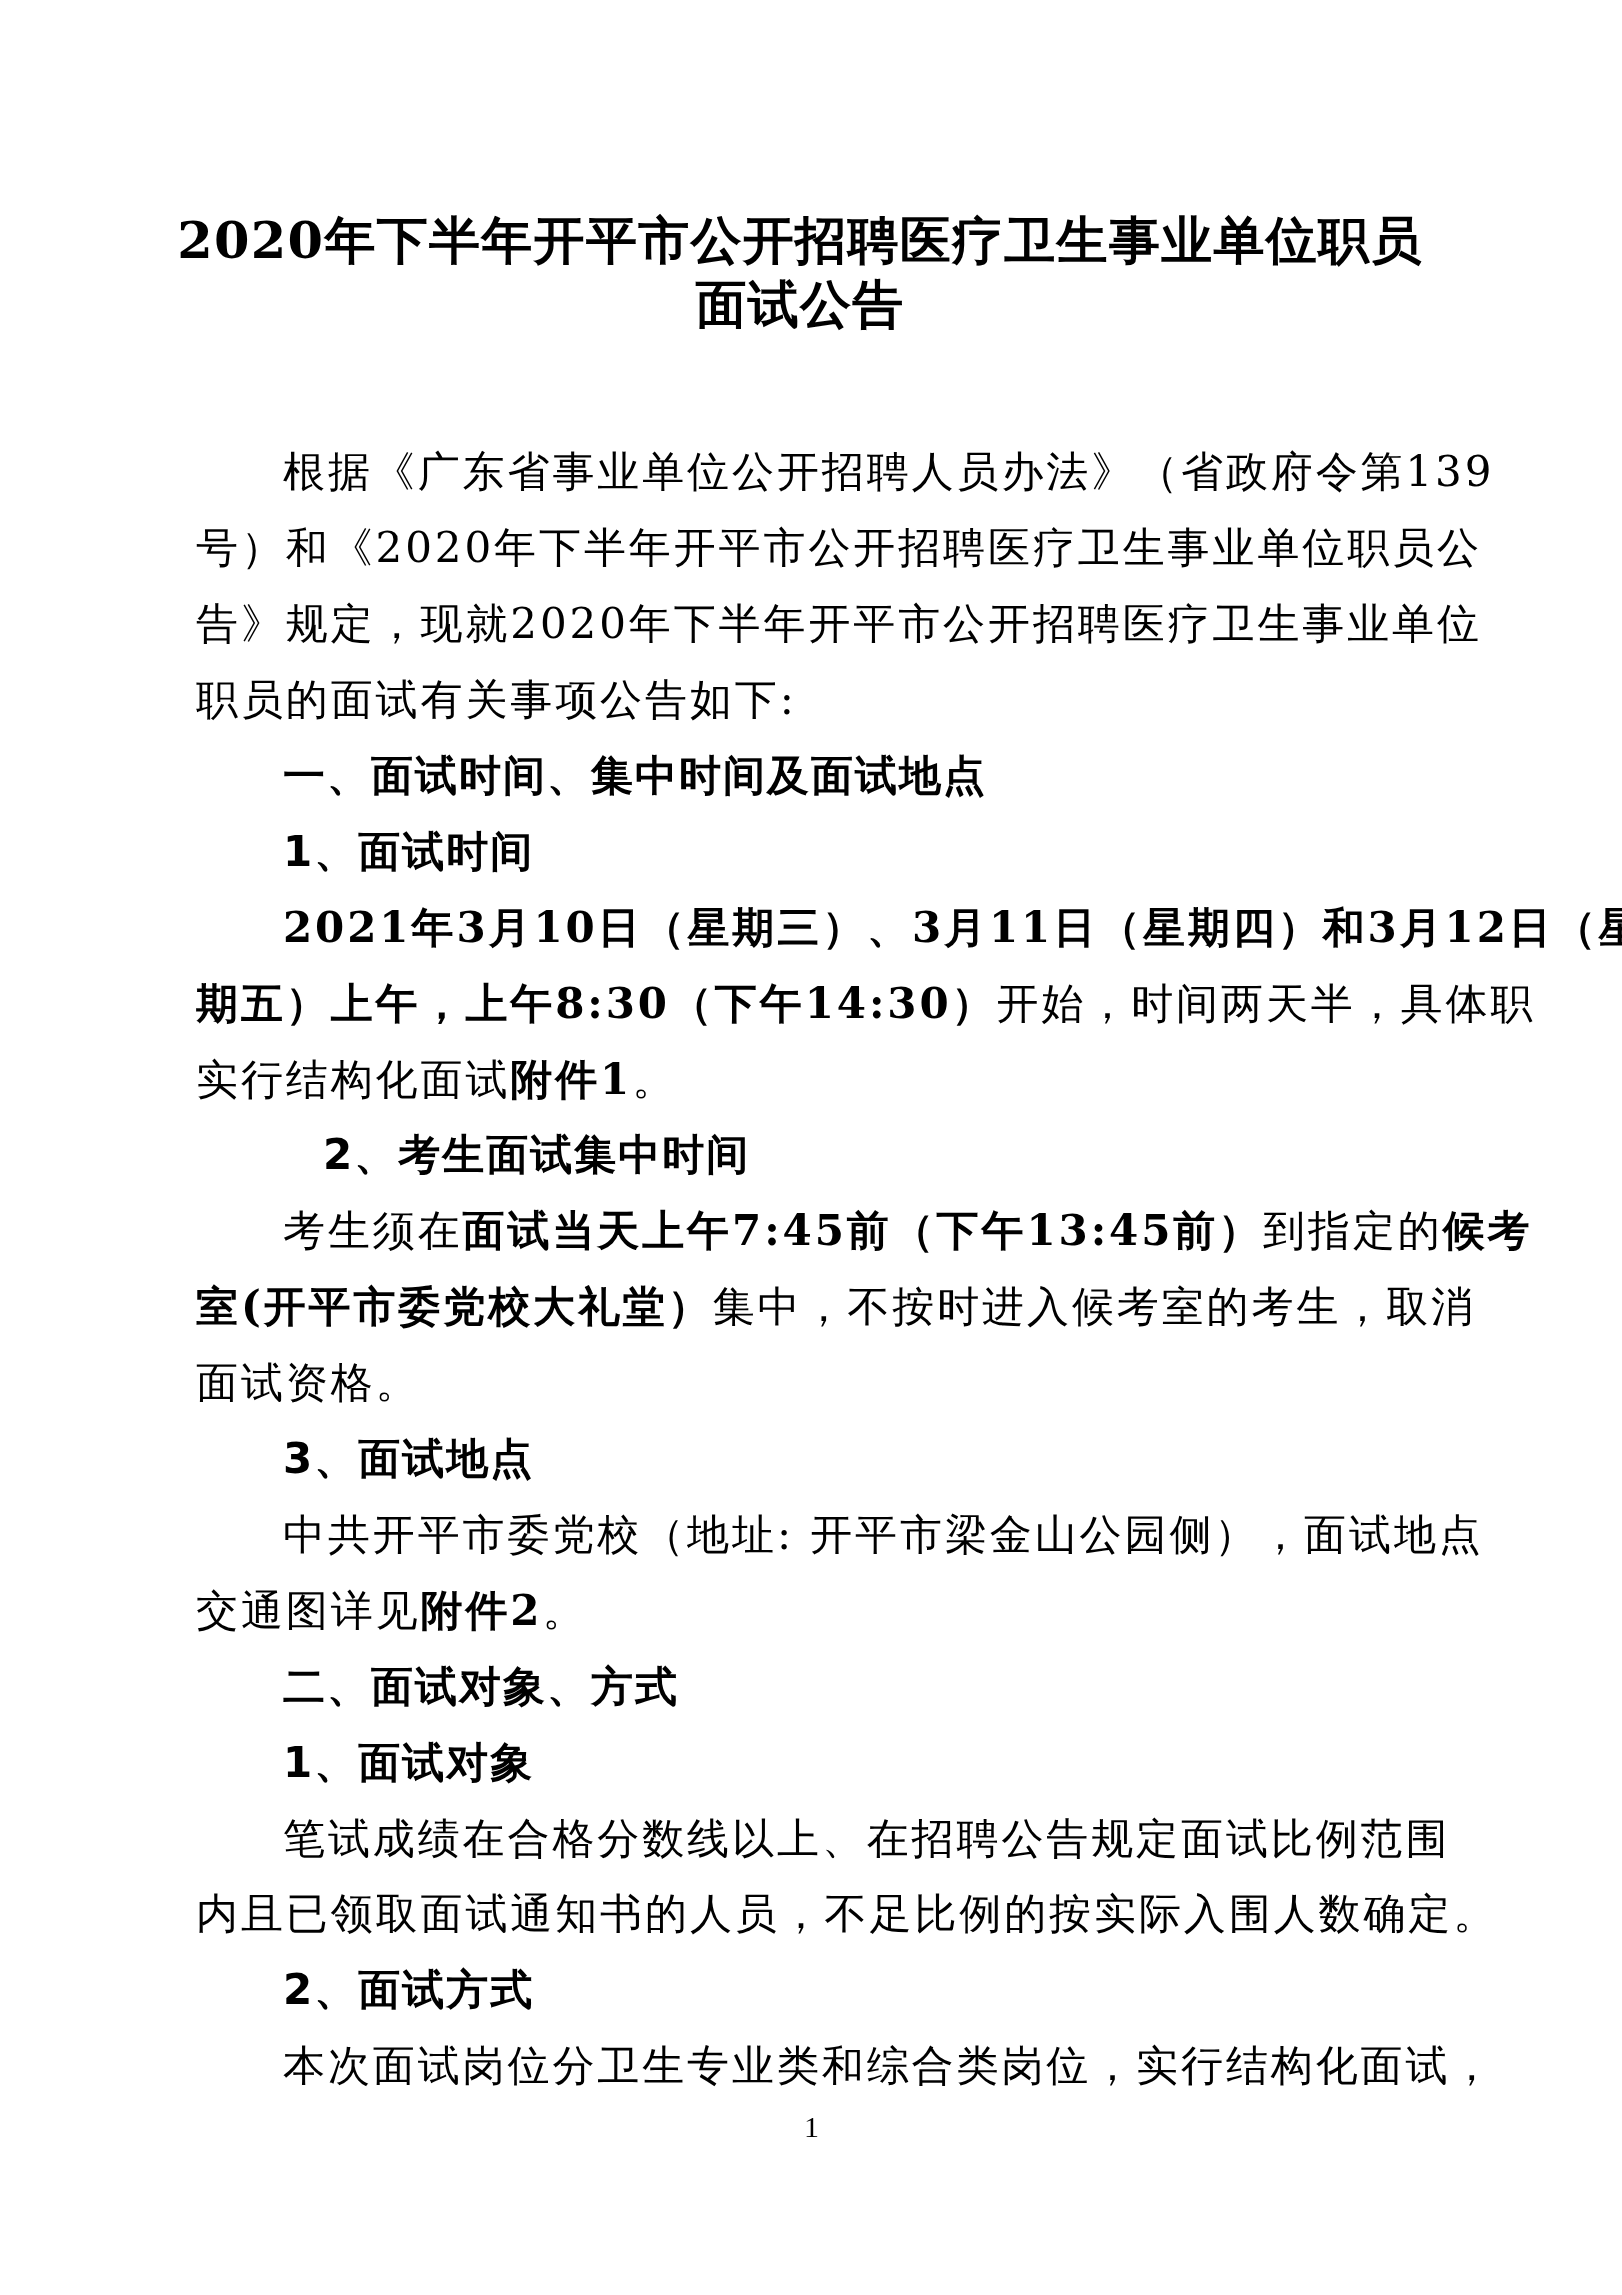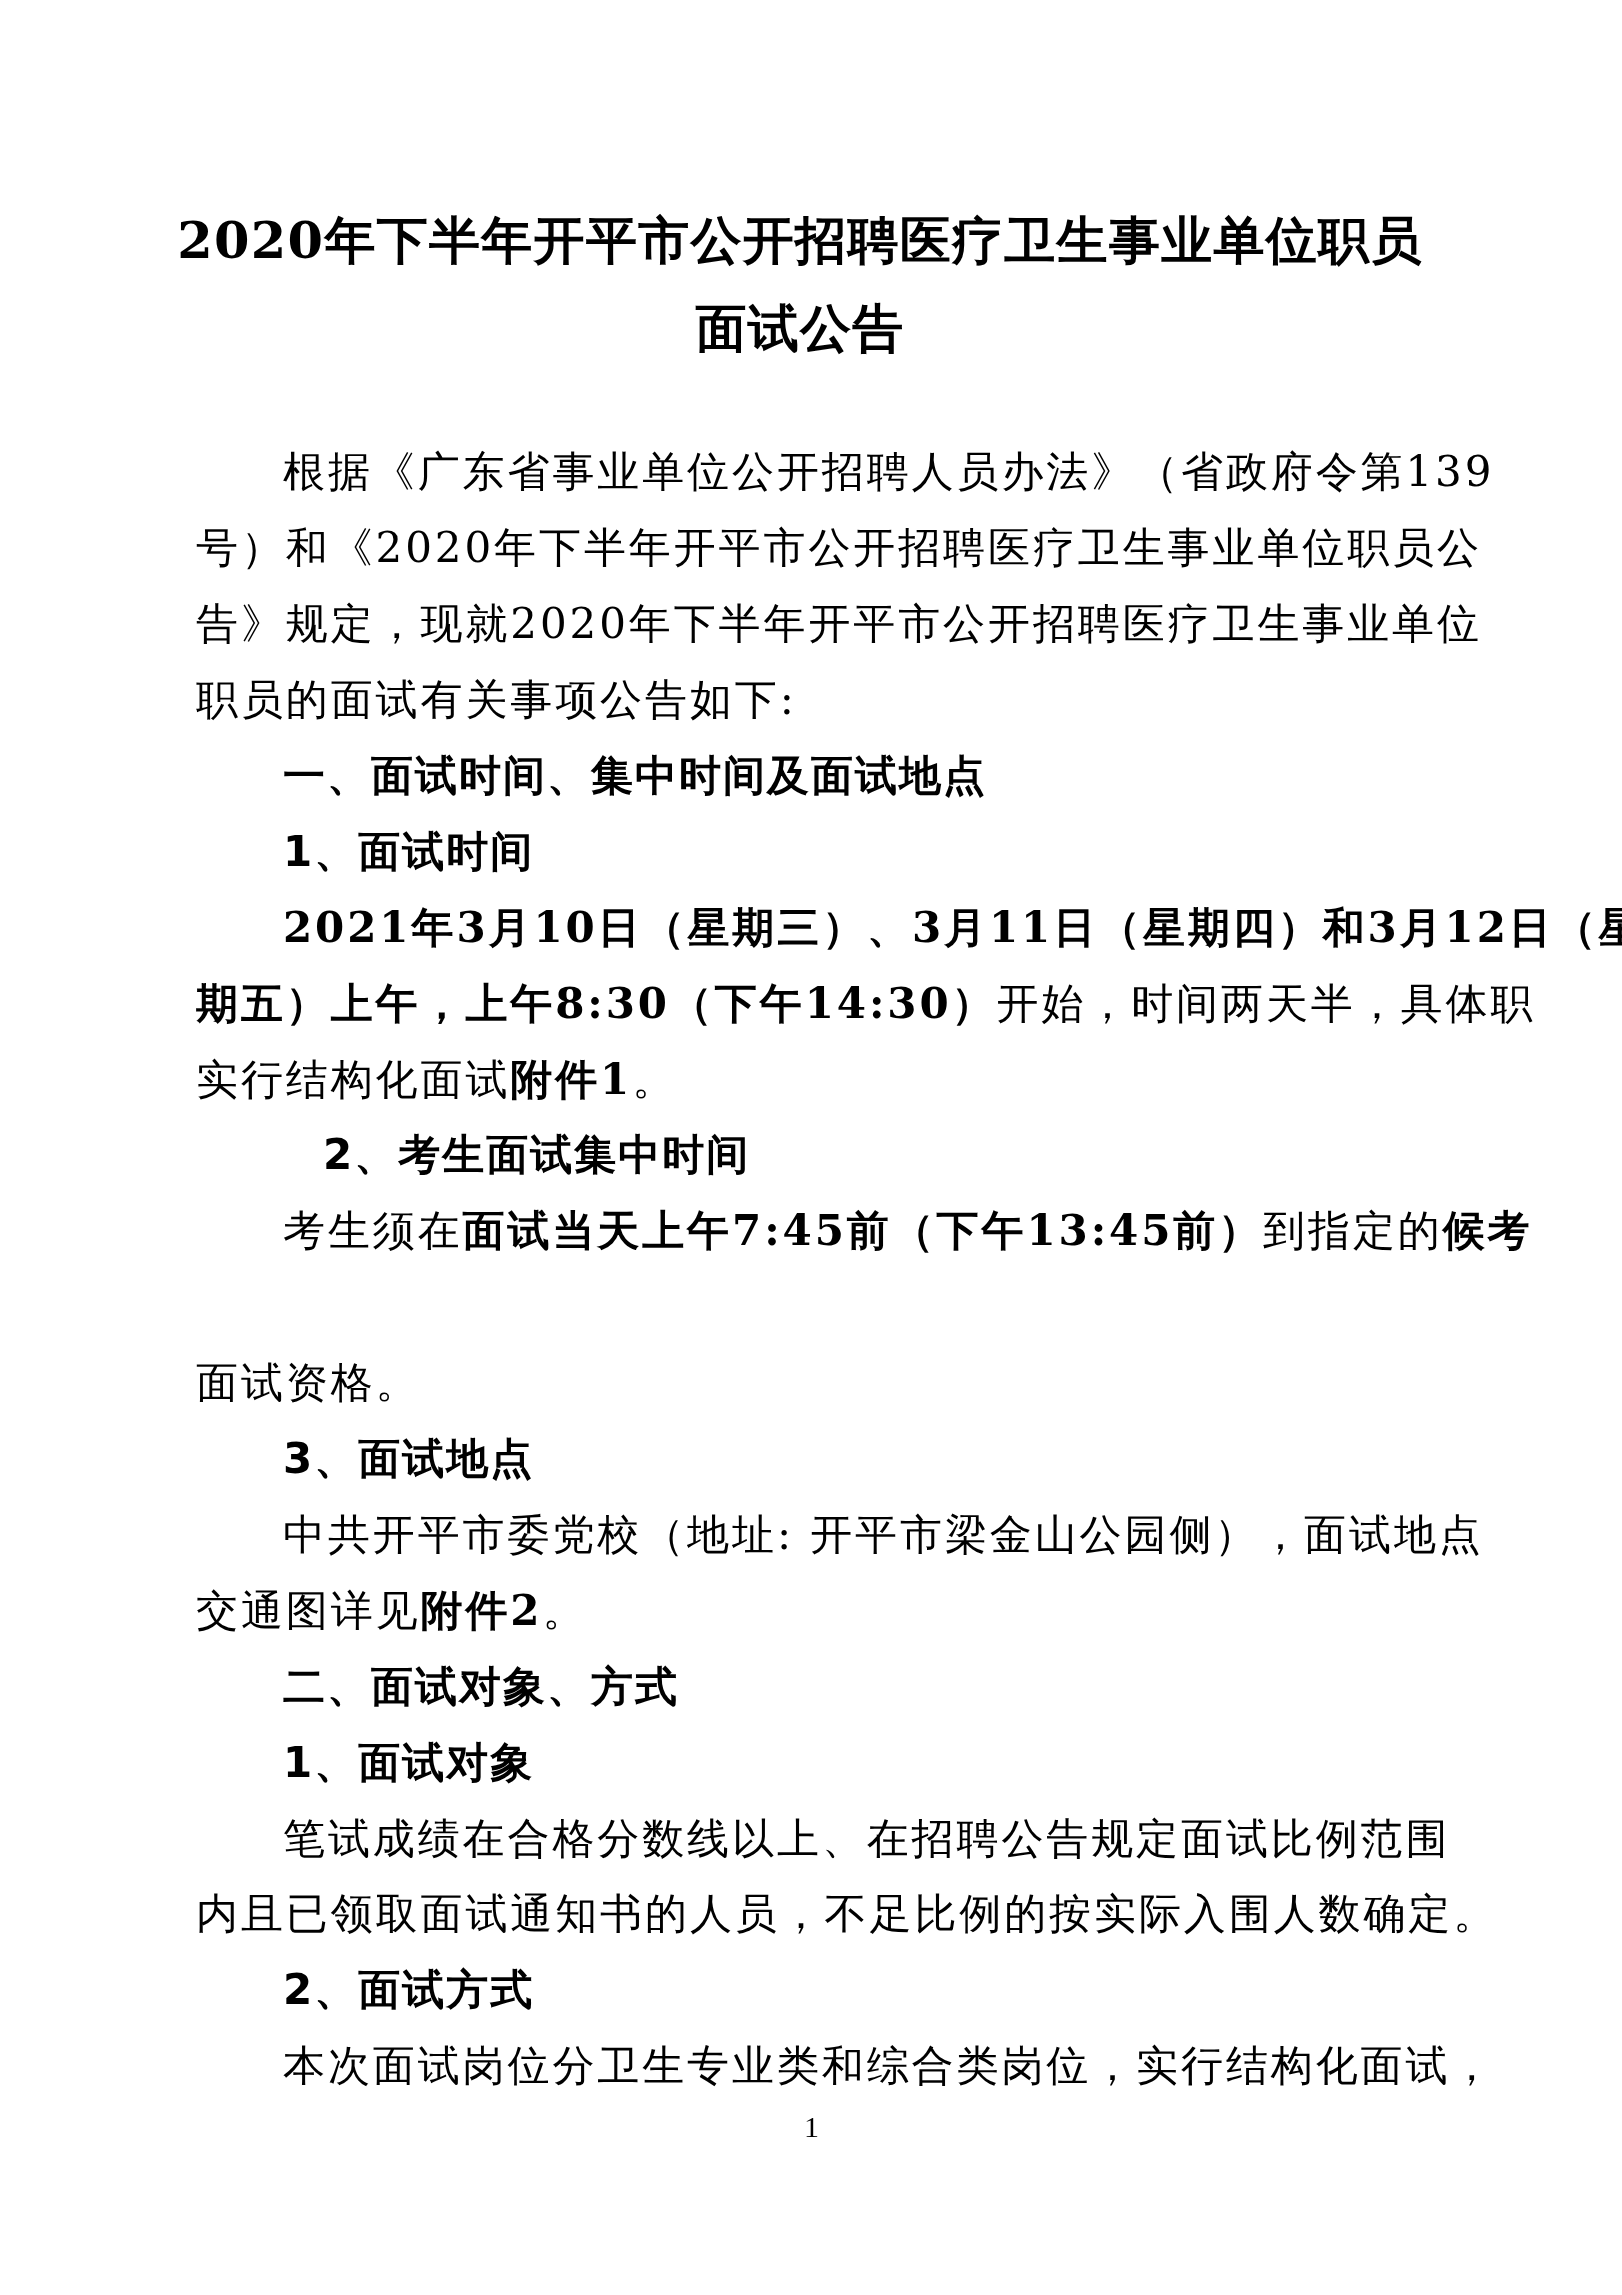--- a/index.html
+++ b/index.html
@@ -62,36 +62,37 @@
       font-family: "Liberation Serif", "DejaVu Serif", serif;
       font-size: 30px;
     }
   </style>
 </head>
 <body>
 
 <div class="page">
 
   <div class="title-line" style="top:211px;">2020年下半年开平市公开招聘医疗卫生事业单位职员</div>
-  <div class="title-line" style="top:299px;">面试公告</div>
+  <div class="title-line" style="top:275px;">面试公告</div>
 
   <div class="line indent justify" style="top:446px;">根据《广东省事业单位公开招聘人员办法》（省政府令第139</div>
   <div class="line justify" style="top:522px;">号）和《2020年下半年开平市公开招聘医疗卫生事业单位职员公</div>
   <div class="line justify" style="top:598px;">告》规定，现就2020年下半年开平市公开招聘医疗卫生事业单位</div>
   <div class="line" style="top:674px;">职员的面试有关事项公告如下:</div>
 
   <div class="line indent h" style="top:750px;">一、面试时间、集中时间及面试地点</div>
   <div class="line indent h" style="top:826px;">1、面试时间</div>
 
   <div class="line indent justify b" style="top:902px;">2021年3月10日（星期三）、3月11日（星期四）和3月12日（星</div>
   <div class="line justify" style="top:978px;"><span class="b">期五）上午，上午8:30（下午14:30）</span><span>开始，时间两天半，具体职</span></div>
   <div class="line" style="top:1054px;"><span>实行结构化面试</span><span class="b">附件1</span><span>。</span></div>
 
   <div class="line indent h" style="top:1129px;margin-left:40px;">2、考生面试集中时间</div>
   <div class="line indent justify" style="top:1205px;"><span>考生须在</span><span class="b">面试当天上午7:45前（下午13:45前）</span><span>到指定的</span><span class="b">候考</span></div>
+  <div class="line justify" style="top:1281px;"><span class="b">室(开平市委党校大礼堂）</span><span>集中，不按时进入候考室的考生，取消</span></div>
   <div class="line" style="top:1357px;">面试资格。</div>
 
   <div class="line indent h" style="top:1433px;">3、面试地点</div>
   <div class="line indent justify" style="top:1509px;">中共开平市委党校（地址: 开平市梁金山公园侧），面试地点</div>
   <div class="line" style="top:1585px;"><span>交通图详见</span><span class="b">附件2</span><span>。</span></div>
 
   <div class="line indent h" style="top:1661px;">二、面试对象、方式</div>
   <div class="line indent h" style="top:1737px;">1、面试对象</div>
   <div class="line indent justify" style="top:1813px;">笔试成绩在合格分数线以上、在招聘公告规定面试比例范围</div>
   <div class="line justify" style="top:1888px;">内且已领取面试通知书的人员，不足比例的按实际入围人数确定。</div>

